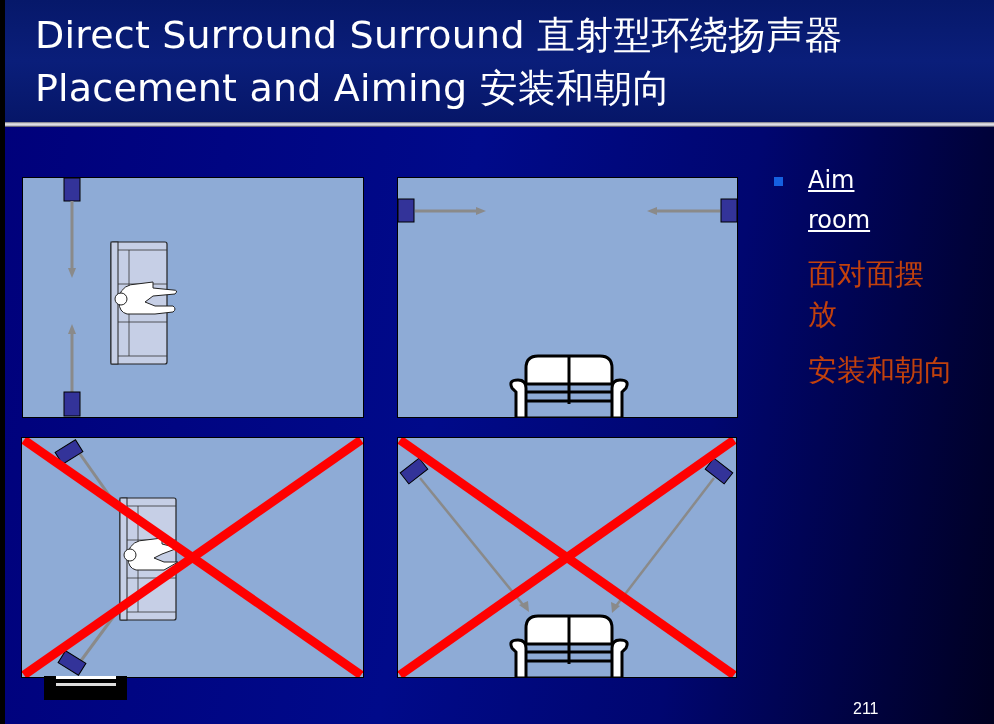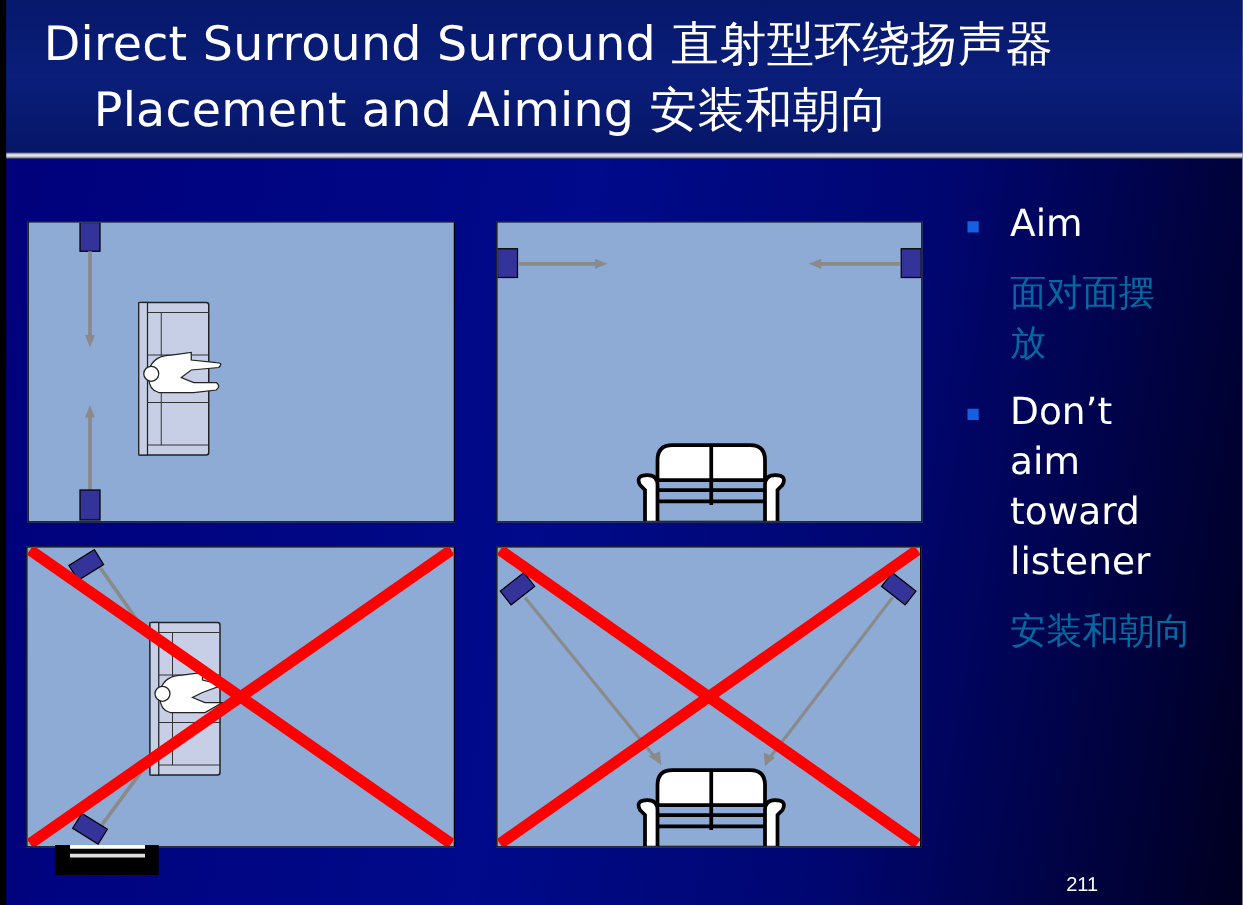--- a/index.html
+++ b/index.html
@@ -20,43 +20,43 @@
   .title-line .zh { font-family: Liberation Serif, serif; }
   .divider {
     position:absolute; left:5px; top:122px; width:989px; height:5px;
     background: linear-gradient(180deg, #6a6a7a 0%, #f0f0f0 40%, #bfbfcc 70%, #3a3a50 100%);
   }
   .panel {
     position:absolute; background:#8eabd6; border:1px solid #000; overflow:hidden;
   }
   .panel svg { position:absolute; left:0; top:0; }
   .bullets { position:absolute; left:770px; top:160px; width:220px; }
-  .bullet { position:relative; padding-left:38px; color:#fff; font-size:30px; line-height:40px; }
+  .bullet { position:relative; padding-left:38px; color:#fff; font-size:24px; line-height:40px;text-decoration:underline; }
   .bullet .mark {
     position:absolute; left:4px; top:17px; width:9px; height:9px; background:#1560e0;
   }
   .zh-note {
-    padding-left:38px; color:#0369a1; font-size:29px; line-height:40px; margin-top:14px; margin-bottom:16px;
+    padding-left:38px; color:#c2410c; font-size:29px; line-height:40px; margin-top:14px; margin-bottom:16px;
   }
   .page-num { position:absolute; left:853px; top:700px; color:#fff; font-size:16px; font-family:"Liberation Sans", sans-serif; }
   .thx-logo {
     position:absolute; left:44px; top:676px; width:83px; height:24px; background:#000; overflow:hidden;
   }
 </style>
 </head>
 <body>
 
 <div class="left-bar"></div>
 
 <div class="title-area">
   <div class="title-line" style="top:12px;">
     <span>Direct Surround Surround</span>
     <span class="zh">直射型环绕扬声器</span>
   </div>
-  <div class="title-line" style="top:65px;margin-left:40px;">
+  <div class="title-line" style="top:65px;">
     <span>Placement and Aiming</span>
     <span class="zh">安装和朝向</span>
   </div>
 </div>
 <div class="divider"></div>
 
 <div class="panel" style="left:22px; top:177px; width:340px; height:239px;">
   <svg width="340" height="239" viewBox="0 0 340 239">
     <g>
       <rect x="41" y="0" width="16" height="23" fill="#333399" stroke="#000" stroke-width="1"></rect>
@@ -178,30 +178,24 @@
   <svg width="83" height="24" viewBox="0 0 83 24">
     <rect x="12" y="0" width="60" height="3" fill="#fff"></rect>
     <rect x="12" y="7" width="60" height="3" fill="#ddd"></rect>
   </svg>
 </div>
 
 <div class="bullets">
   <div class="bullet">
     <span class="mark"></span>
     <div>Aim</div>
+    <div>room</div>
   </div>
   <div class="zh-note">
     <div>面对面摆</div>
     <div>放</div>
   </div>
-  <div class="bullet">
-    <span class="mark"></span>
-    <div>Don’t</div>
-    <div>aim</div>
-    <div>toward</div>
-    <div>listener</div>
-  </div>
   <div class="zh-note">
     <div>安装和朝向</div>
   </div>
 </div>
 
 <div class="page-num">211</div>
 
 </body></html>

